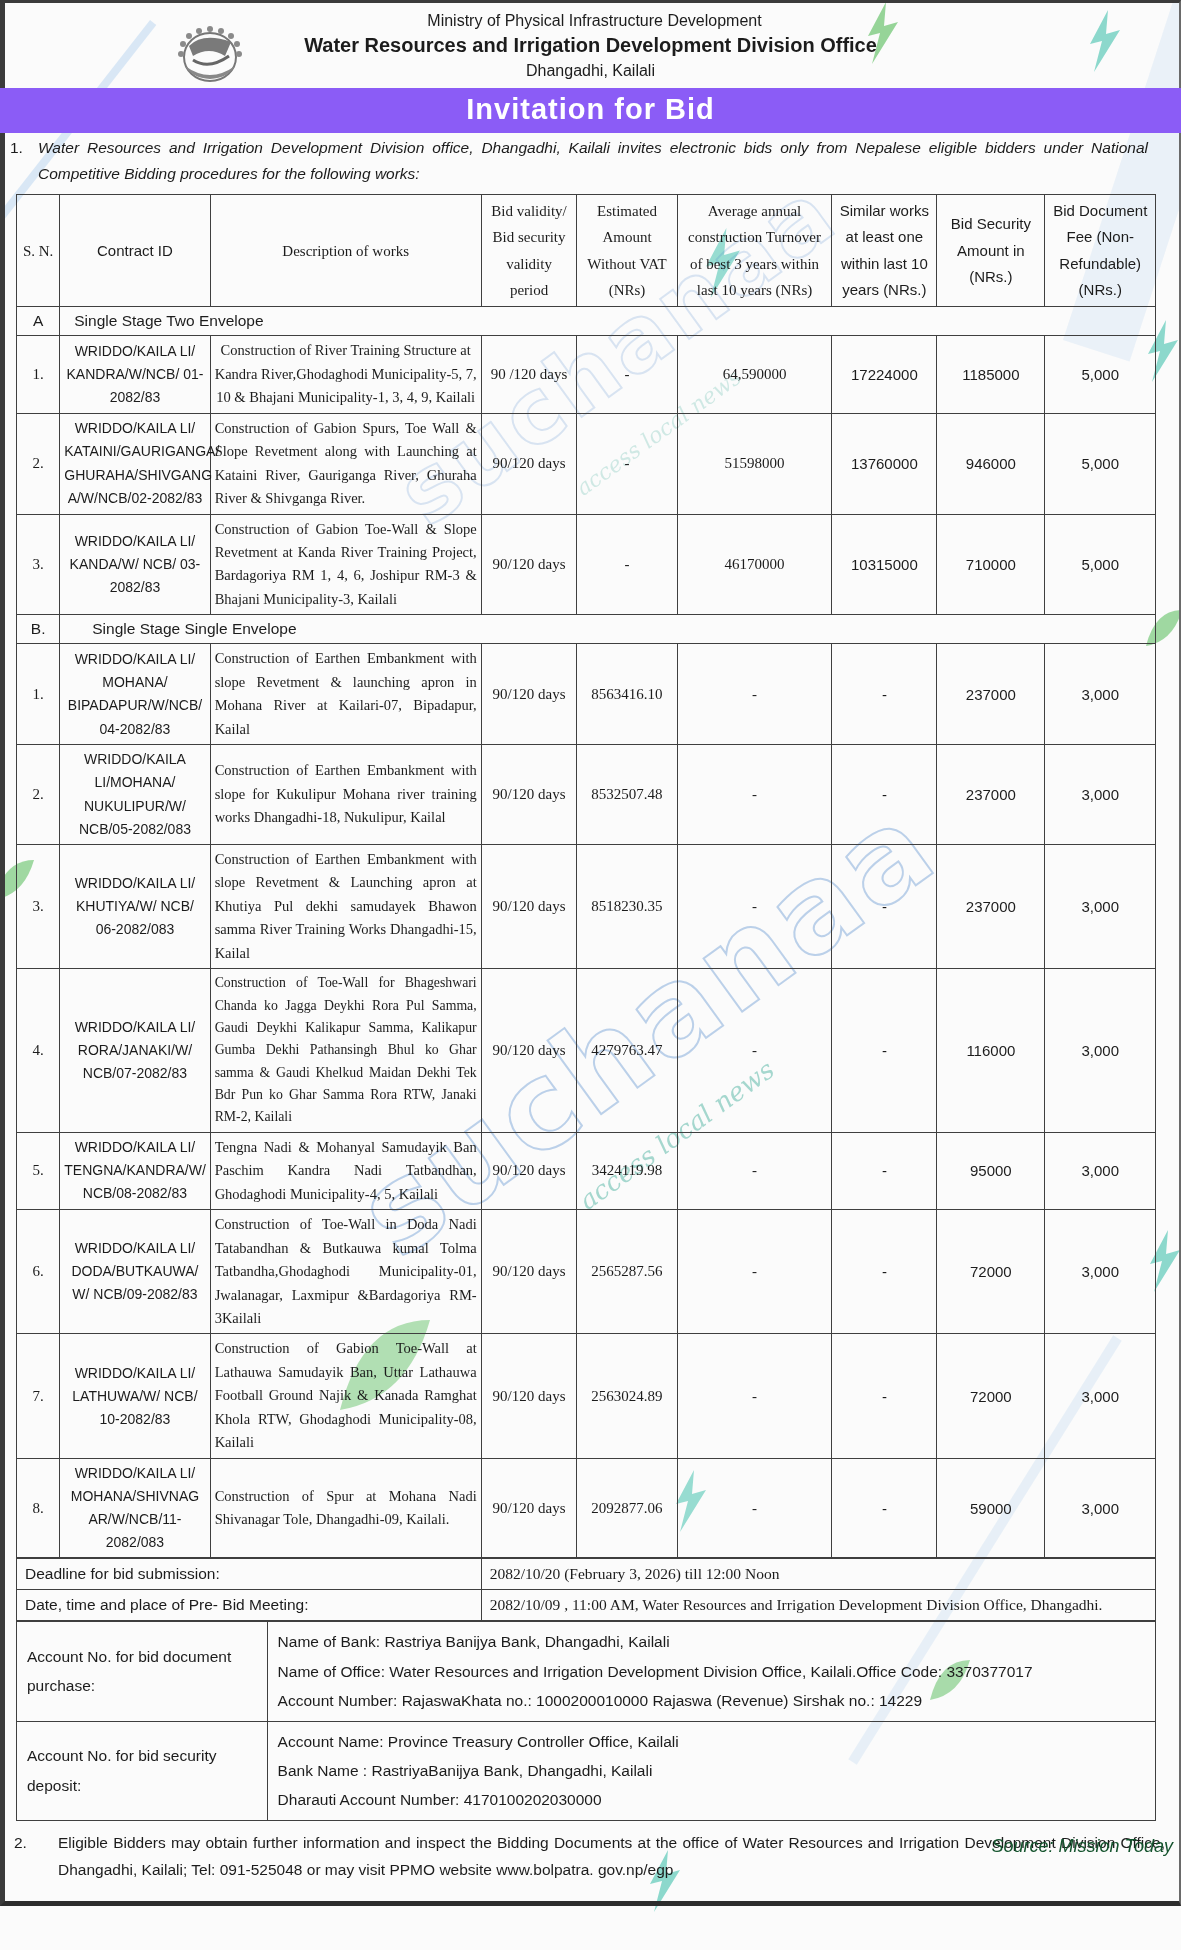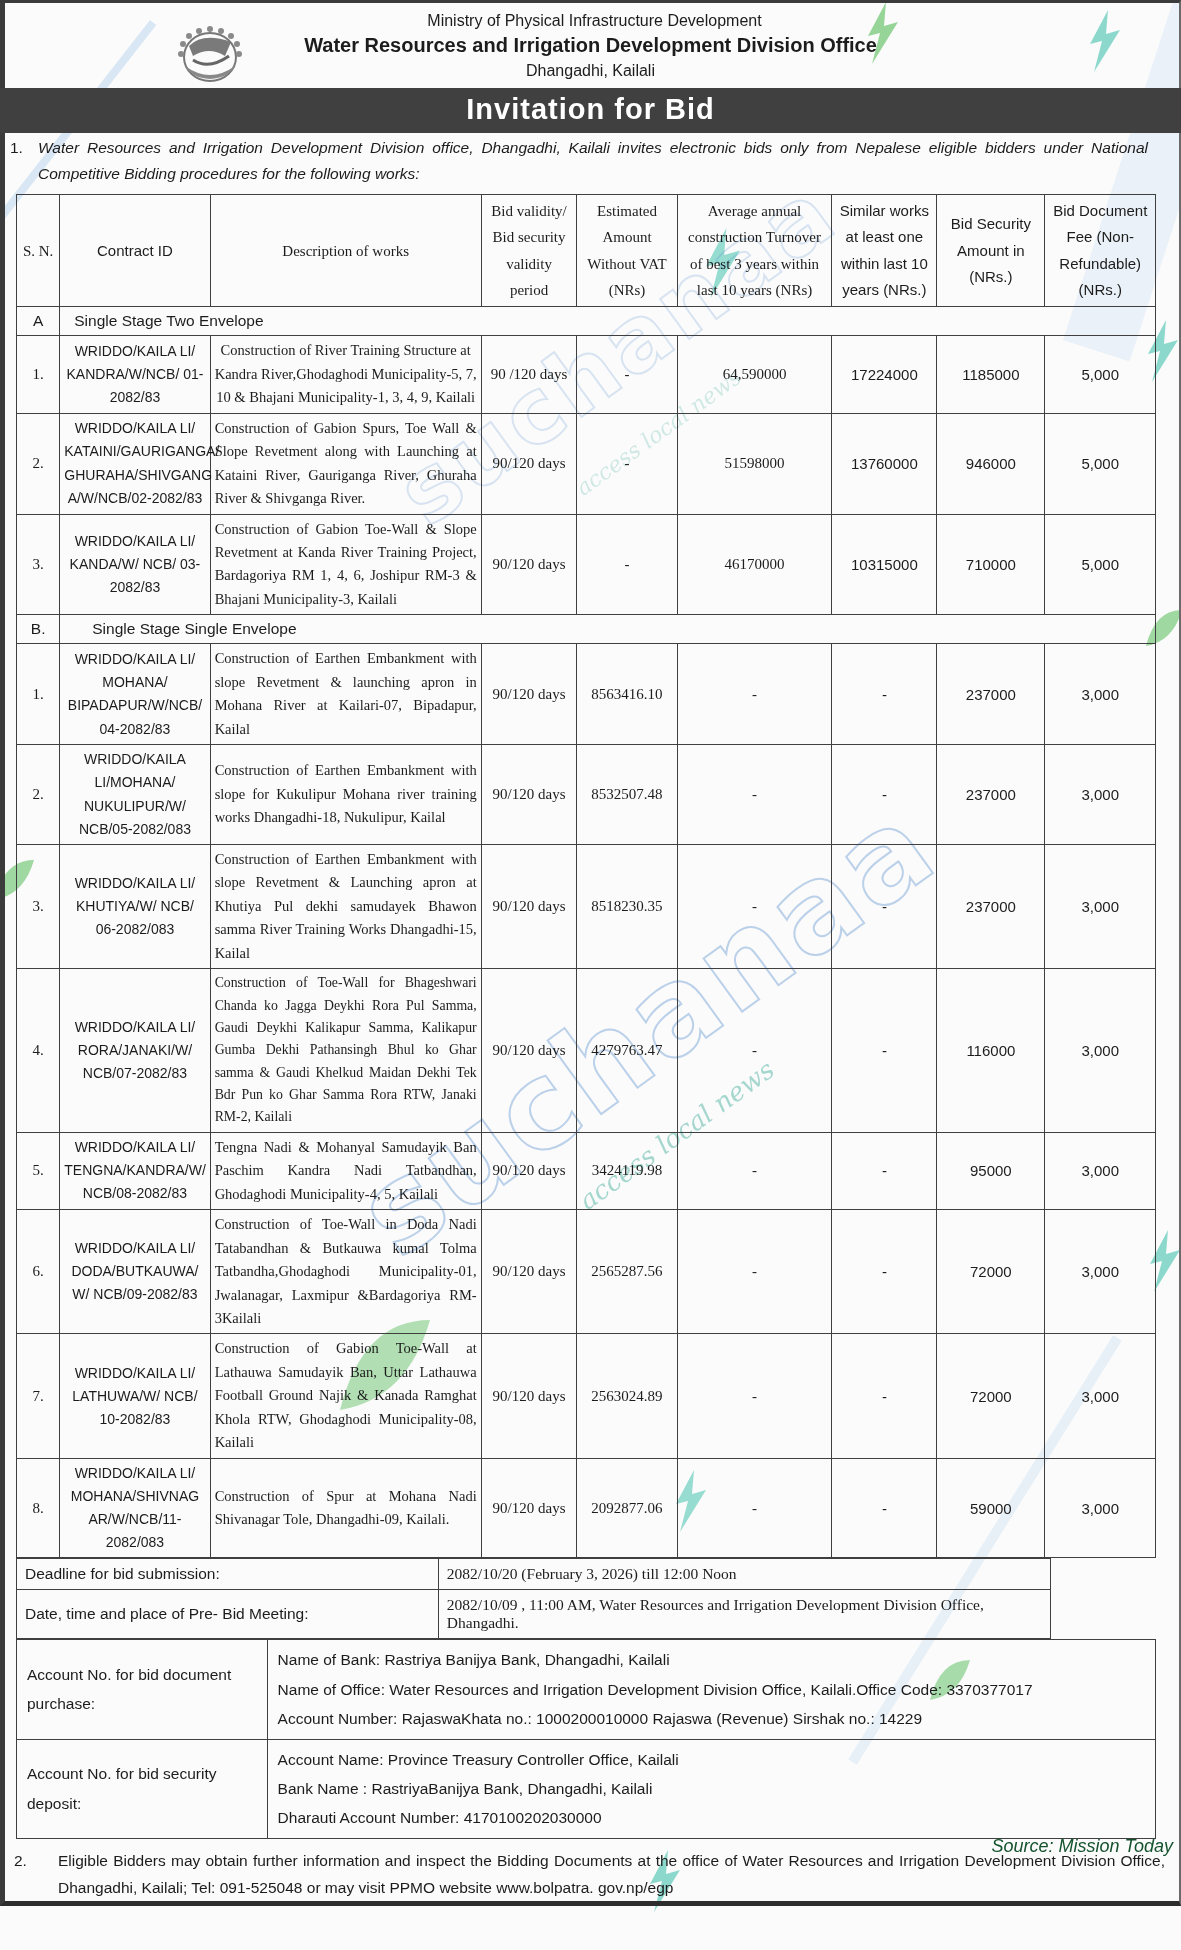--- a/index.html
+++ b/index.html
@@ -23,21 +23,21 @@
   .wm-tag{font-family:"DejaVu Serif",serif;font-style:italic;color:rgba(60,170,150,.45);}
   .ribbon{position:absolute;background:rgba(190,215,240,.55);pointer-events:none;z-index:0;}
   
   .hdr{position:relative;z-index:2;text-align:center;padding-top:7px;}
   .hdr .l1{font-size:16px;}
   .hdr .l2{font-size:16px;margin-top:5px;padding-left:8px;}
   .hdr .l3{font-size:20px;font-weight:bold;margin-top:4px;}
   .hdr .l4{font-size:16px;margin-top:5px;padding-bottom:6px;}
   .emblem{position:absolute;left:173px;top:26px;}
   .banner{
-    position:relative;z-index:2;background:#404040;color:#fff;text-align:center;
+    position:relative;z-index:2;background:#8b5cf6;color:#fff;text-align:center;
     font-size:29px;font-weight:bold;letter-spacing:1px;padding:5px 0 7px 0;margin-top:2px;
   }
   .pub{position:relative;z-index:2;text-align:center;font-size:16px;padding:7px 0 4px 0;}
   .intro{position:relative;z-index:2;font-size:15.5px;line-height:1.65;padding:2px 14px 6px 10px;}
   .intro .inum{display:inline-block;width:28px;vertical-align:top;}
   .intro .itxt{display:inline-block;width:1110px;text-align:justify;font-style:italic;}
   
   table{border-collapse:collapse;position:relative;z-index:2;background:transparent;}
   .bidtbl{width:1140px;margin:2px 14px 0 16px;table-layout:fixed;}
   .bidtbl th,.bidtbl td{border:1.6px solid #3f3f3f;vertical-align:middle;padding:3px 4px;}
@@ -46,21 +46,21 @@
   .th-sans{font-family:"Liberation Sans",sans-serif !important;}
   .sn{text-align:center;font-family:"Liberation Serif",serif;font-size:15px;}
   .cid{text-align:center;font-size:14px;line-height:1.65;}
   .desc{font-family:"Liberation Serif",serif;font-size:14.5px;line-height:1.62;
      text-align:justify;padding:4px 7px;}
   .val{text-align:center;font-family:"Liberation Serif",serif;font-size:15px;}
   .num-sans{text-align:center;font-size:15px;font-family:"Liberation Sans",sans-serif;}
   .secrow td{font-size:15.5px;padding:5px 6px;}
   .secrow .slab{text-align:center;}
   
-  .metatbl{width:1035px;margin:0 14px 0 16px;table-layout:fixed;border-radius:21px;}
+  .metatbl{width:1140px;margin:0 14px 0 16px;table-layout:fixed;border-radius:21px;}
   .metatbl td{border:1.6px solid #3f3f3f;font-size:15.5px;padding:6px 8px;}
   .metatbl .mval{font-family:"Liberation Serif",serif;font-size:15.5px;}
   .acctbl{width:1140px;margin:0 14px 0 16px;table-layout:fixed;}
   .acctbl td{border:1.6px solid #3f3f3f;font-size:15.5px;padding:5px 10px;line-height:1.9;}
   
   .notes{position:relative;z-index:2;padding:8px 12px 0 14px;font-size:15.5px;}
   .note{display:flex;margin-bottom:6px;line-height:1.75;}
   .note .nn{width:44px;flex:none;}
   .note .nt{flex:1;text-align:justify;padding-right:4px;}
   .src{position:absolute;right:8px;top:1836px;font-size:18px;font-style:italic;

